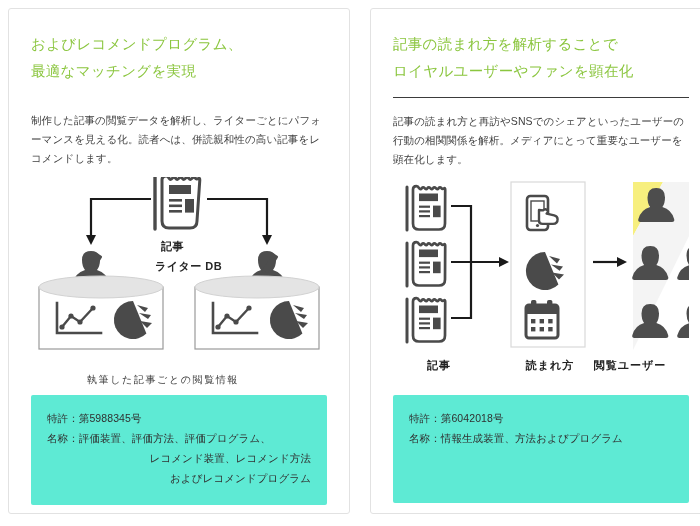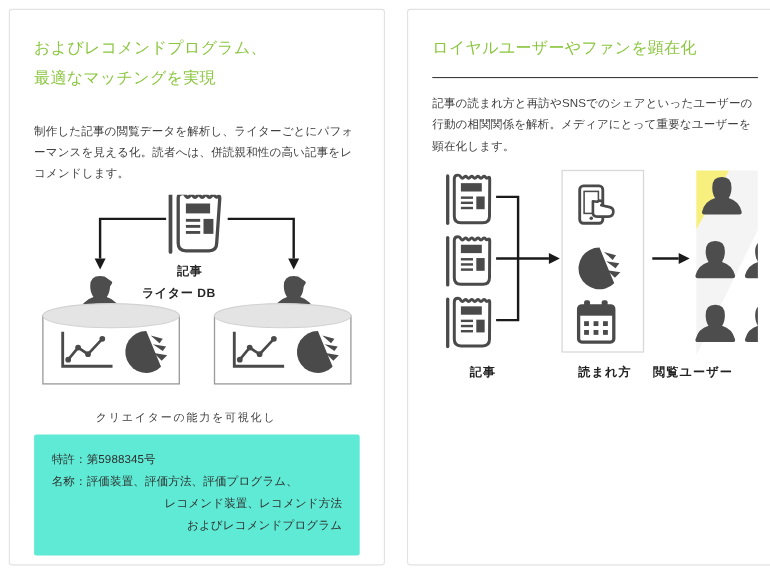--- a/index.html
+++ b/index.html
@@ -176,35 +176,36 @@
         <g>
           <rect x="164" y="110" width="124" height="62" fill="#ffffff" stroke="#9a9a9a" stroke-width="1.2"></rect>
           <ellipse cx="226" cy="110" rx="62" ry="11" fill="#e4e4e4" stroke="#d2d2d2" stroke-width="1"></ellipse>
           <g transform="translate(176,122)">
               <use href="#miniCharts"></use>
             </g>
         </g>
       </svg>
 
       <div class="label-bold" style="left:130px;top:62px;">記事</div>
-      <div class="label-bold" style="left:98px;top:82px;">ライター DB</div>
-      <div class="caption" style="left:56px;top:196px;">クリエイターの能力を可視化し</div>
+      <div class="label-bold" style="left:124px;top:82px;">ライター DB</div>
+      <div class="caption" style="left:56px;top:196px;">執筆した記事ごとの閲覧情報</div>
     </div>
 
     <div class="patent-box">
       <div class="row">特許：第5988345号</div>
       <div class="row">名称：評価装置、評価方法、評価プログラム、</div>
       <div class="row indent">レコメンド装置、レコメンド方法</div>
       <div class="row indent">およびレコメンドプログラム</div>
     </div>
   </section>
 
   <section class="card">
 
     <h2 class="card-title">
+      <span class="line">記事の読まれ方を解析することで</span>
       <span class="line">ロイヤルユーザーやファンを顕在化</span>
     </h2>
     <div class="divider"></div>
 
     <div class="card-body">
       <p>記事の読まれ方と再訪やSNSでのシェアといったユーザーの行動の相関関係を解析。メディアにとって重要なユーザーを顕在化します。</p>
     </div>
 
     <div class="figure fig-right">
       <svg width="296" height="200" viewBox="0 0 296 200">
@@ -293,15 +294,19 @@
         <g transform="translate(285,124)">
             <use href="#userSil"></use>
           </g>
       </svg>
 
       <div class="col-label" style="left:14px;top:180px;width:64px;">記事</div>
       <div class="col-label" style="left:120px;top:180px;width:74px;">読まれ方</div>
       <div class="col-label" style="left:194px;top:180px;width:86px;">閲覧ユーザー</div>
     </div>
 
+    <div class="patent-box" style="min-height:78px;">
+      <div class="row">特許：第6042018号</div>
+      <div class="row">名称：情報生成装置、方法およびプログラム</div>
+    </div>
   </section>
 
 </div>
 
 </body></html>

